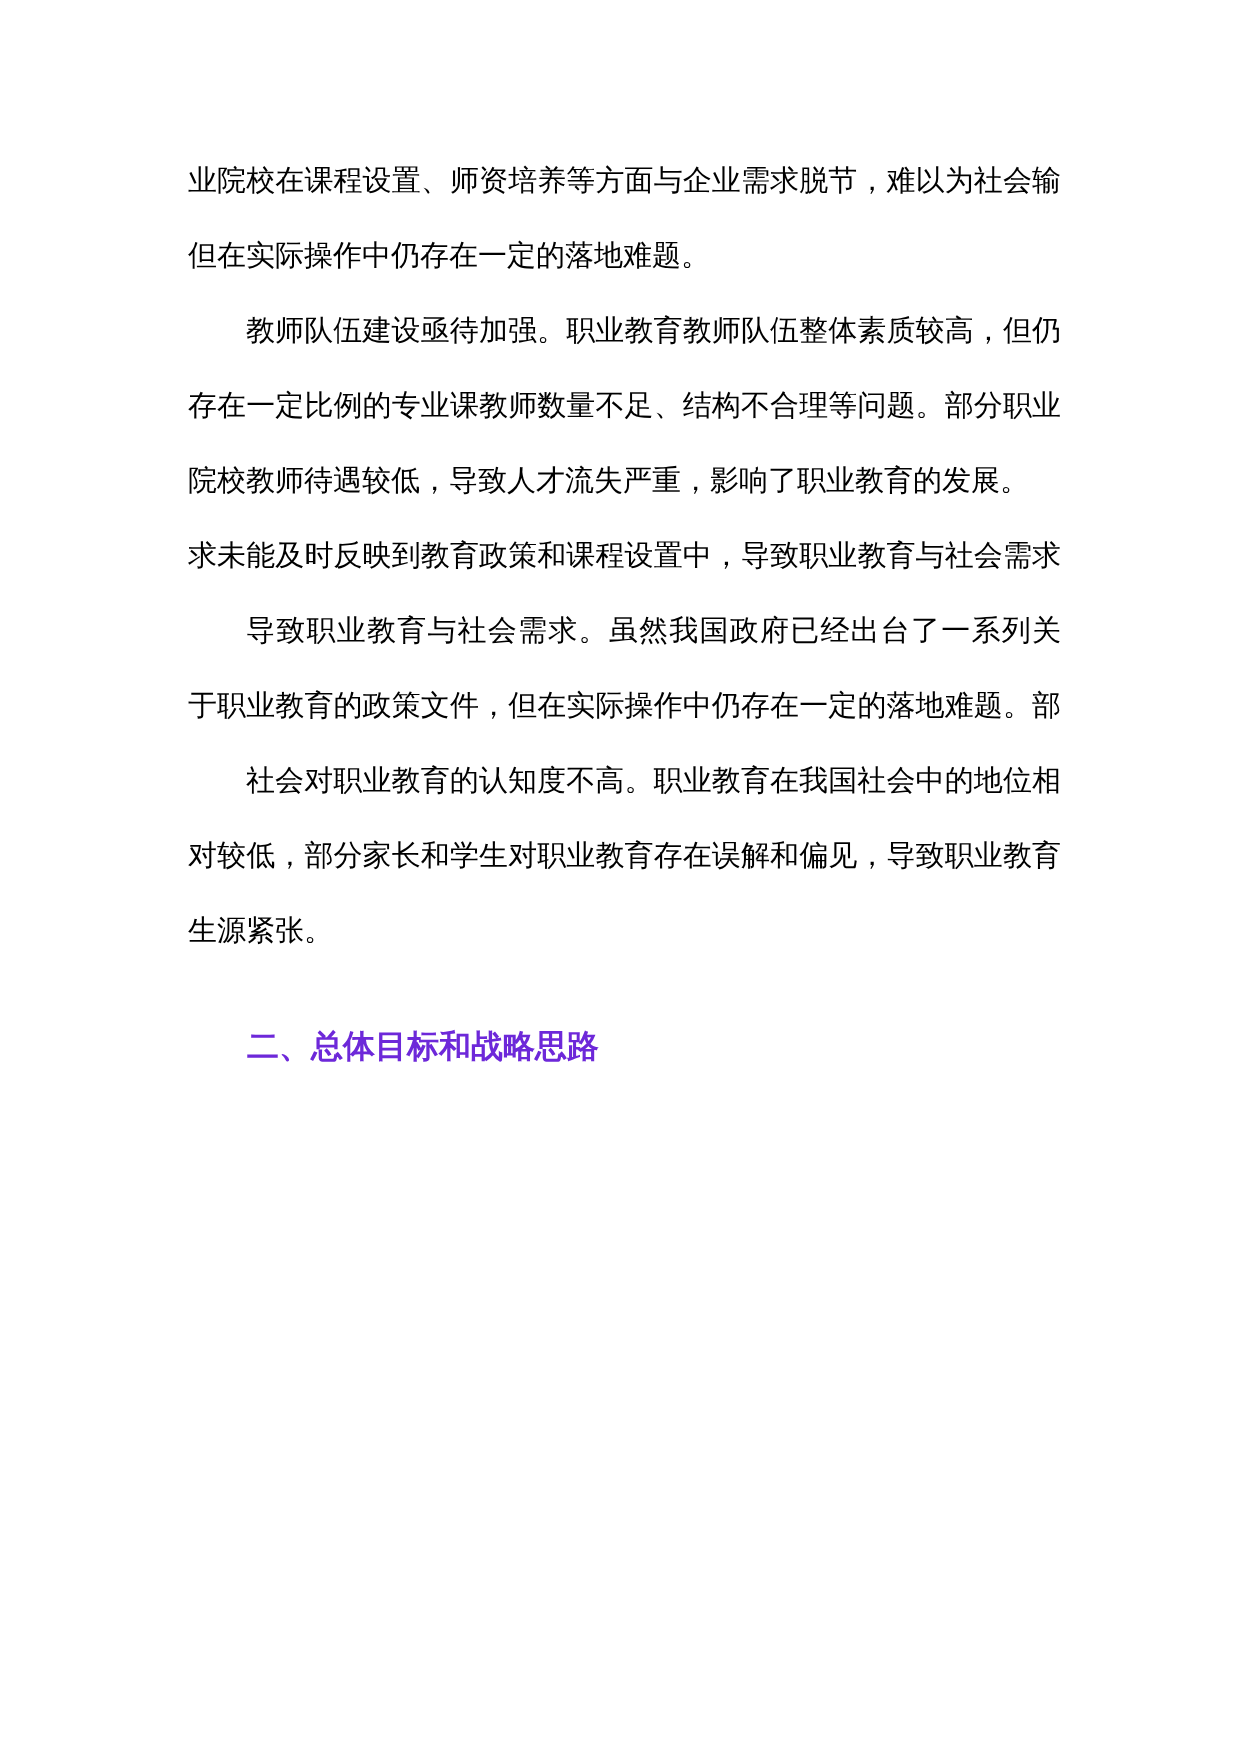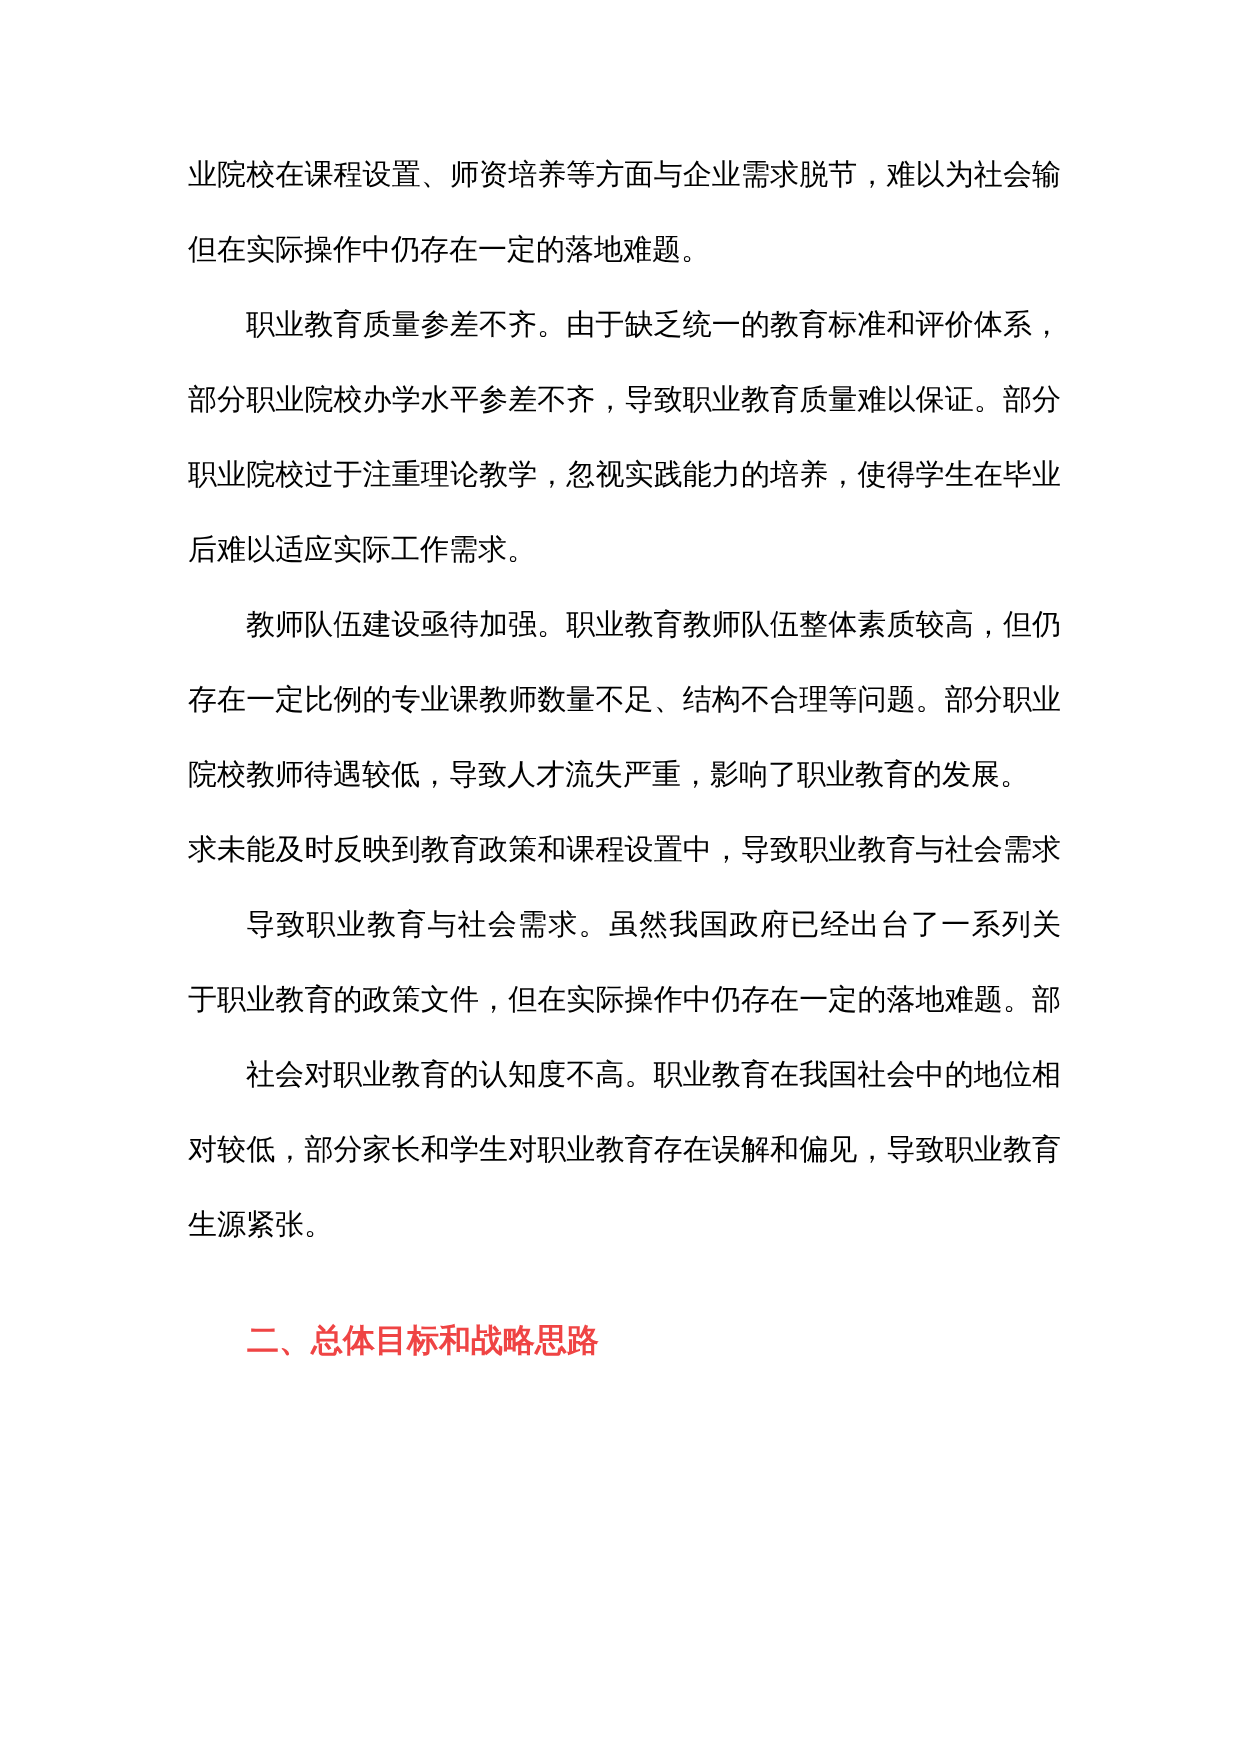--- a/index.html
+++ b/index.html
@@ -12,21 +12,21 @@
     width: 1241px;
     height: 1754px;
     background: #ffffff;
     overflow: hidden;
     font-family: "Liberation Serif", "DejaVu Serif", serif;
     color: #000000;
   }
   .doc-body {
     position: absolute;
     left: 188px;
-    top: 137px;
+    top: 143px;
     width: 873px;
   }
   .paragraph {
     margin: 0;
     padding: 0;
   }
   .line {
     height: 75px;
     line-height: 75px;
     font-size: 29px;
@@ -42,38 +42,32 @@
   .line.last {
     text-align-last: left;
   }
   .section-heading {
     margin: 40px 0 0 0;
     padding-left: 59px;
     font-size: 32px;
     line-height: 76px;
     font-weight: bold;
     font-family: "Liberation Sans", "DejaVu Sans", sans-serif;
-    color: #ef4444;
+    color: #6d28d9;
   }
 </style>
 </head>
 <body>
 
 <div class="page">
   <div class="doc-body">
 
     <div class="paragraph">
         <div class="line">业院校在课程设置、师资培养等方面与企业需求脱节，难以为社会输</div>
         <div class="line last">但在实际操作中仍存在一定的落地难题。</div>
-      </div>
-      <div class="paragraph">
-        <div class="line first">职业教育质量参差不齐。由于缺乏统一的教育标准和评价体系，</div>
-        <div class="line">部分职业院校办学水平参差不齐，导致职业教育质量难以保证。部分</div>
-        <div class="line">职业院校过于注重理论教学，忽视实践能力的培养，使得学生在毕业</div>
-        <div class="line last">后难以适应实际工作需求。</div>
       </div>
       <div class="paragraph">
         <div class="line first">教师队伍建设亟待加强。职业教育教师队伍整体素质较高，但仍</div>
         <div class="line">存在一定比例的专业课教师数量不足、结构不合理等问题。部分职业</div>
         <div class="line last">院校教师待遇较低，导致人才流失严重，影响了职业教育的发展。</div>
       </div>
       <div class="paragraph">
         <div class="line">求未能及时反映到教育政策和课程设置中，导致职业教育与社会需求</div>
       </div>
       <div class="paragraph">

